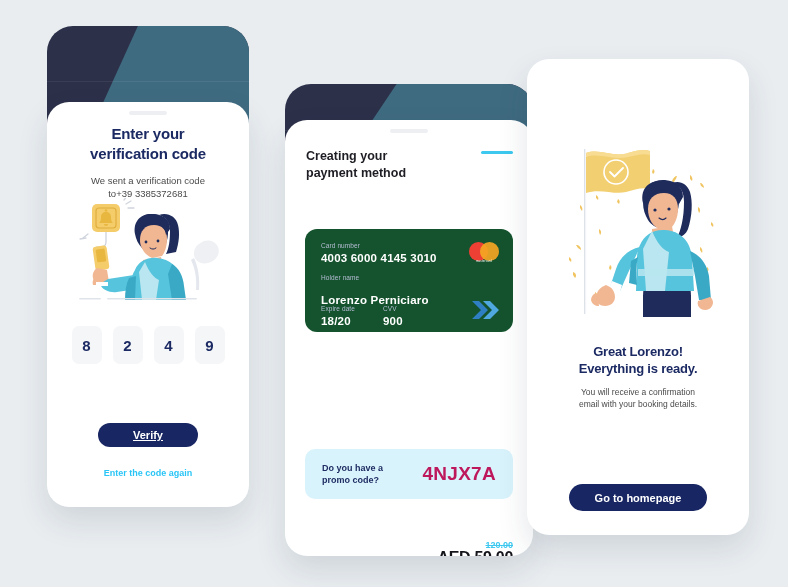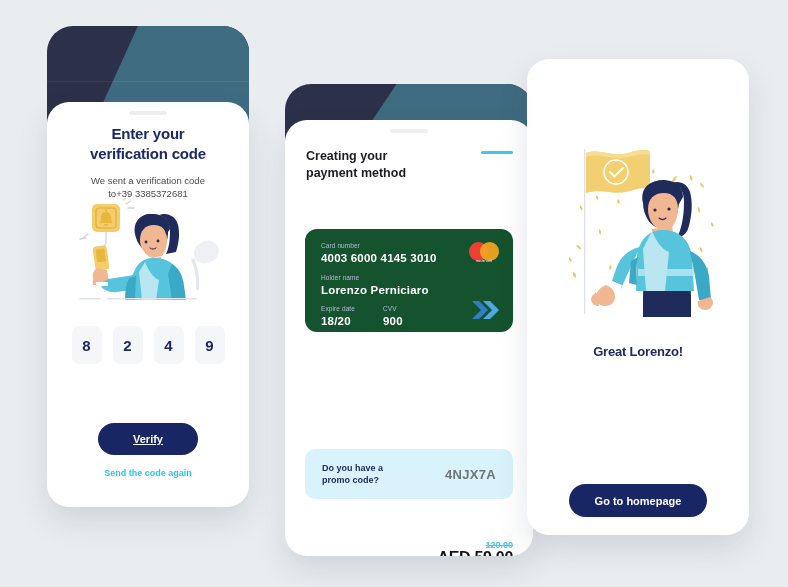--- a/index.html
+++ b/index.html
@@ -65,21 +65,21 @@
     background: #f5f6f8;
     display: flex; align-items: center; justify-content: center;
     color: #1c2a63; font-weight: bold; font-size: 15px;
   }
   .btn-navy {
     background: #182663; color: #ffffff; border: none; border-radius: 24px;
     font-weight: bold; cursor: pointer;
   }
   #p1-verify {
     position: absolute; left: 50%; transform: translateX(-50%);
-    top: 321px; width: 100px; height: 32px; font-size: 11px; text-decoration: underline;
+    top: 321px; width: 100px; height: 24px; font-size: 11px; text-decoration: underline;
   }
   .link-cyan {
     position: absolute; left: 0; right: 0; text-align: center;
     color: #29c5f6; font-weight: bold; font-size: 9px; cursor: pointer;
   }
   #p1-link1 { top: 366px; }
   #p1-link2 { top: 386px; }
 
   
   #phone2 { left: 285px; top: 84px; width: 248px; height: 472px; }
@@ -106,38 +106,38 @@
   .mc-or { right: 0; background: #f5a623; mix-blend-mode: normal; opacity: .92; }
   .mc-txt { position: absolute; bottom: -1px; left: 0; right: 0; text-align: center; color: #fff; font-size: 2.8px; letter-spacing:.2px;}
 
   .promo {
     position: absolute; left: 20px; right: 20px; top: 329px; height: 50px;
     background: #d9f3fc; border-radius: 10px;
     display: flex; align-items: center; justify-content: space-between;
     padding: 13px 17px;
   }
   #p2-promo-q { color: #1f2d63; font-weight: bold; font-size: 9px; line-height: 12px; }
-  #p2-promo-code { color: #737373; font-weight: bold; font-size: 13px; letter-spacing: .3px; }
+  #p2-promo-code { color: #be185d; font-weight: bold; font-size: 19px; letter-spacing: .3px; }
 
   #p2-old-price {
     position: absolute; right: 20px; top: 420px;
     color: #3cc8ef; font-weight: bold; font-size: 9px;
     text-decoration: line-through;
   }
   #p2-total-val { position: absolute; right: 20px; top: 429px; color: #15151c; font-weight: bold; font-size: 16px; letter-spacing:-.3px;}
 
   
   #phone3 { left: 527px; top: 59px; width: 222px; height: 476px; }
   #phone3 .phone-screen { top: 0; height: 476px; }
   .illus3 { position: absolute; left: 50%; transform: translateX(-50%); top: 88px; width: 196px; height: 170px; }
   #p3-title { position:absolute; left:0; right:0; top: 284px; font-size: 13px; line-height: 17px; }
   #p3-sub { position:absolute; left: 22px; right: 22px; top: 327px; font-size: 8.5px; line-height: 12px; }
   #p3-home {
     position: absolute; left: 50%; transform: translateX(-50%);
-    top: 425px; width: 138px; height: 33px; font-size: 11px;
+    top: 425px; width: 138px; height: 27px; font-size: 11px;
   }
 </style>
 </head>
 <body>
 
 <div class="stage">
 
   <div class="phone" id="phone1">
     <div class="phone-top">
       <div class="teal"></div>
@@ -194,21 +194,21 @@
       </svg>
 
       <div class="code-row">
         <div class="code-box">8</div>
         <div class="code-box">2</div>
         <div class="code-box">4</div>
         <div class="code-box">9</div>
       </div>
 
       <button class="btn-navy" id="p1-verify">Verify</button>
-      <div class="link-cyan" id="p1-link1">Send the code again</div>
+      <div class="link-cyan" id="p1-link1">Enter the code again</div>
     </div>
   </div>
 
   <div class="phone" id="phone2">
     <div class="phone-top">
       <div class="teal"></div>
       <div class="hairline"></div>
     </div>
     <div class="phone-screen">
       <div class="speaker"></div>
@@ -224,21 +224,21 @@
           <div class="card-lbl">Card number</div>
           <div class="card-val" style="margin-top:3px;">4003 6000 4145 3010</div>
         </div>
         <div class="mc">
           <div class="mc-c mc-red"></div>
           <div class="mc-c mc-or"></div>
           <div class="mc-txt">mastercard</div>
         </div>
         <div style="position:absolute;left:16px;top:45px;">
           <div class="card-lbl">Holder name</div>
-          <div class="card-val" style="margin-top:3px;">Lorenzo Perniciaro</div>
+          <div class="card-val" style="margin-top:13px;">Lorenzo Perniciaro</div>
         </div>
         <div style="position:absolute;left:16px;top:76px;">
           <div class="card-lbl">Expire date</div>
           <div class="card-val" style="margin-top:3px;">18/20</div>
         </div>
         <div style="position:absolute;left:78px;top:76px;">
           <div class="card-lbl">CVV</div>
           <div class="card-val" style="margin-top:3px;">900</div>
         </div>
         <svg style="position:absolute;right:12px;bottom:11px;width:30px;height:22px;" viewBox="0 0 30 22">
@@ -311,18 +311,23 @@
         <path d="M72 134l10 4-2 7-11-4z" fill="#ffffff"></path>
         <path d="M66 138c-6 2-10 7-10 13 0 5 4 8 9 8 6 0 10-4 10-9 0-4-2-8-5-10z" fill="#f1b793"></path>
         <path d="M56 146c-3 1-5 4-5 7 1 4 4 6 8 6l-1-9z" fill="#f1b793"></path>
         <path d="M150 104c10 4 17 13 19 25l2 24h-12l-4-24z" fill="#3aa9c6"></path>
         <path d="M170 150c3 2 4 6 2 9-2 4-7 5-11 3-3-2-4-5-3-8z" fill="#f1b793"></path>
         <path d="M98 110c-2 8-2 18-1 28l-8-2 2-22z" fill="#3aa9c6"></path>
       </svg>
 
       <div class="title-navy" id="p3-title">
         <div>Great Lorenzo!</div>
+        <div>Everything is ready.</div>
+      </div>
+      <div class="sub-grey" id="p3-sub">
+        <div>You will receive a confirmation</div>
+        <div>email with your booking details.</div>
       </div>
       <button class="btn-navy" id="p3-home">Go to homepage</button>
     </div>
   </div>
 
 </div>
 
 </body></html>

